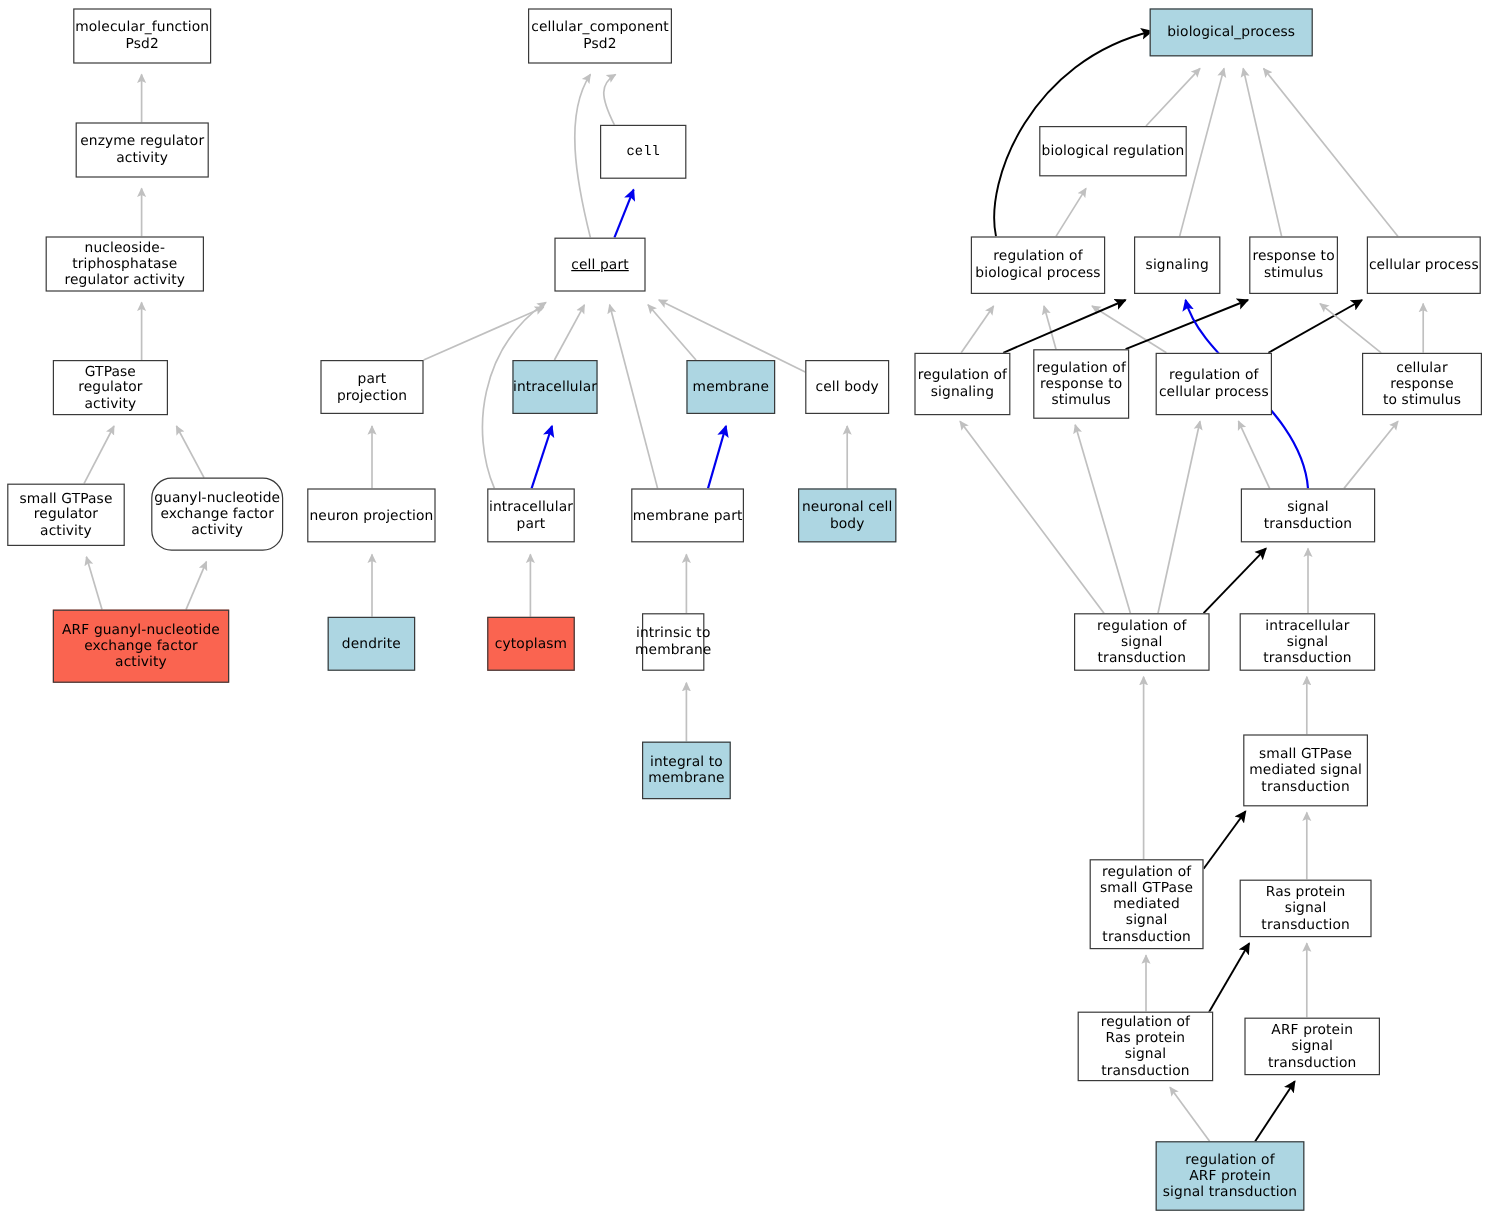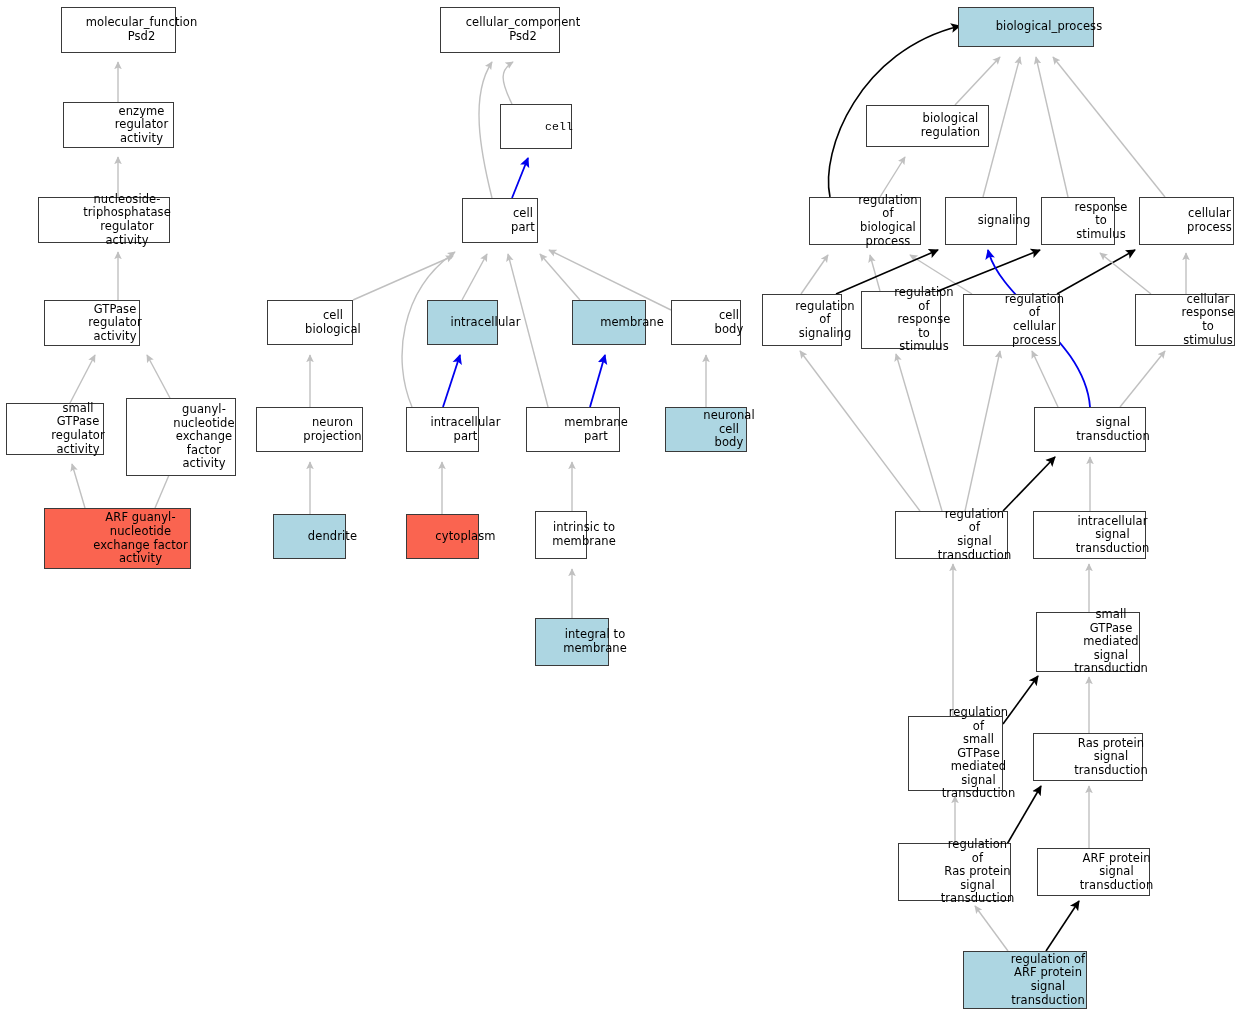--- a/index.html
+++ b/index.html
@@ -14,21 +14,20 @@
     display:flex;
     align-items:center;
     justify-content:center;
     text-align:center;
     font-size:11.5px;
     line-height:13.6px;
     color:#000000;
     white-space:pre-line;
     letter-spacing:0.1px;
     z-index:2;
-    padding-left:46px;
   }
   .node.blue{background:#ADD6E2;}
   .node.red{background:#FA6450;}
 </style>
 </head>
 <body>
 
 <div id="canvas">
   <svg id="edges" xmlns="http://www.w3.org/2000/svg">
     <defs>
@@ -104,31 +103,31 @@
       <div class="node" style="left: 61px; top: 7px; width: 115px; height: 46px;">molecular_function
 Psd2</div>
       <div class="node" style="left: 63px; top: 102px; width: 111px; height: 46px;">enzyme regulator
 activity</div>
       <div class="node" style="left: 38px; top: 197px; width: 132px; height: 46px;">nucleoside-triphosphatase
 regulator activity</div>
       <div class="node" style="left: 44px; top: 300px; width: 96px; height: 46px;">GTPase regulator
 activity</div>
       <div class="node" style="left: 6px; top: 403px; width: 98px; height: 52px;">small GTPase
 regulator activity</div>
-      <div class="node" style="left: 126px; top: 398px; width: 110px; height: 78px;">guanyl-nucleotide
+      <div class="node" style="left: 126px; top: 398px; width: 110px; height: 61px; border-radius: 17px;">guanyl-nucleotide
 exchange factor
 activity</div>
       <div class="node red" style="left: 44px; top: 508px; width: 147px; height: 61px;">ARF guanyl-nucleotide
 exchange factor
 activity</div>
       <div class="node" style="left: 440px; top: 7px; width: 120px; height: 46px;">cellular_component
 Psd2</div>
       <div class="node" style="left: 500px; top: 104px; width: 72px; height: 45px; font-family: Liberation Mono, monospace;">cell</div>
-      <div class="node" style="left: 462px; top: 198px; width: 76px; height: 45px;">cell part</div>
-      <div class="node" style="left: 267px; top: 300px; width: 86px; height: 45px;">cell biological</div>
+      <div class="node" style="left: 462px; top: 198px; width: 76px; height: 45px; text-decoration: underline;">cell part</div>
+      <div class="node" style="left: 267px; top: 300px; width: 86px; height: 45px;">part projection</div>
       <div class="node blue" style="left: 427px; top: 300px; width: 71px; height: 45px;">intracellular</div>
       <div class="node blue" style="left: 572px; top: 300px; width: 74px; height: 45px;">membrane</div>
       <div class="node" style="left: 671px; top: 300px; width: 70px; height: 45px;">cell body</div>
       <div class="node" style="left: 256px; top: 407px; width: 107px; height: 45px;">neuron projection</div>
       <div class="node" style="left: 406px; top: 407px; width: 73px; height: 45px;">intracellular
 part</div>
       <div class="node" style="left: 526px; top: 407px; width: 94px; height: 45px;">membrane part</div>
       <div class="node blue" style="left: 665px; top: 407px; width: 82px; height: 45px;">neuronal cell
 body</div>
       <div class="node blue" style="left: 273px; top: 514px; width: 73px; height: 45px;">dendrite</div>

